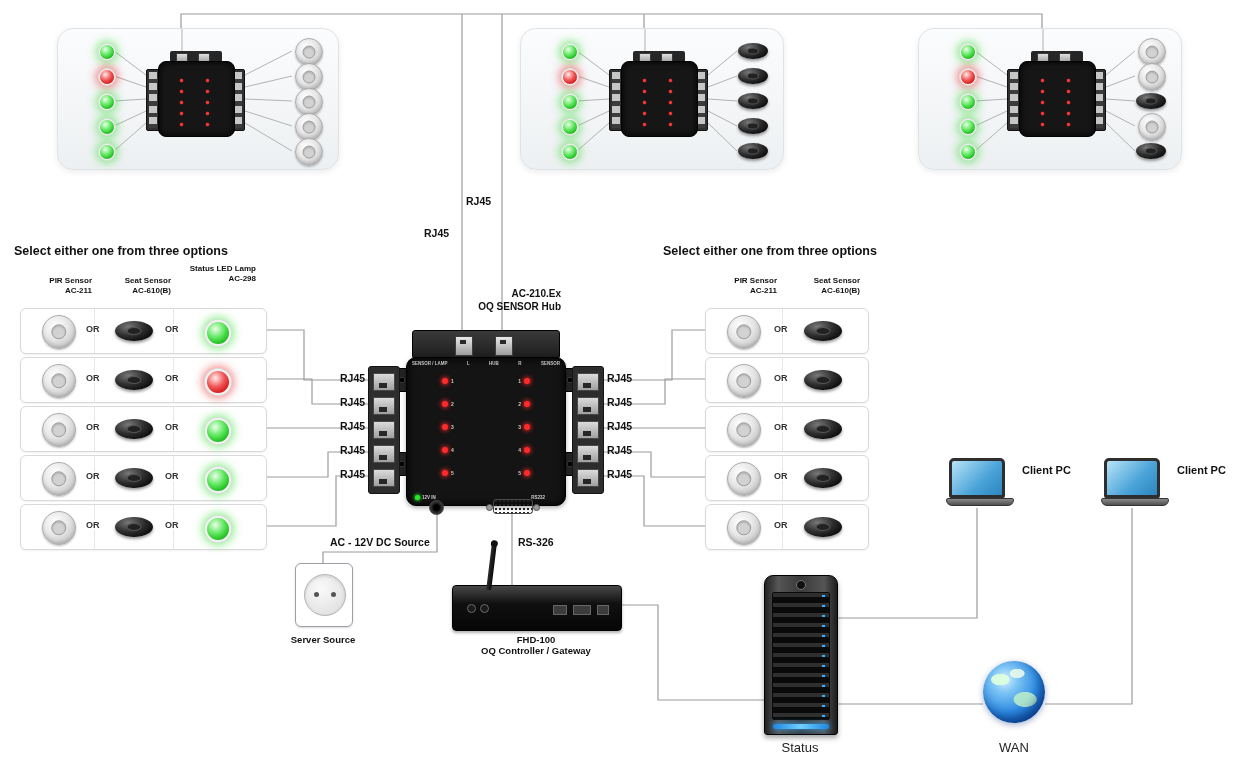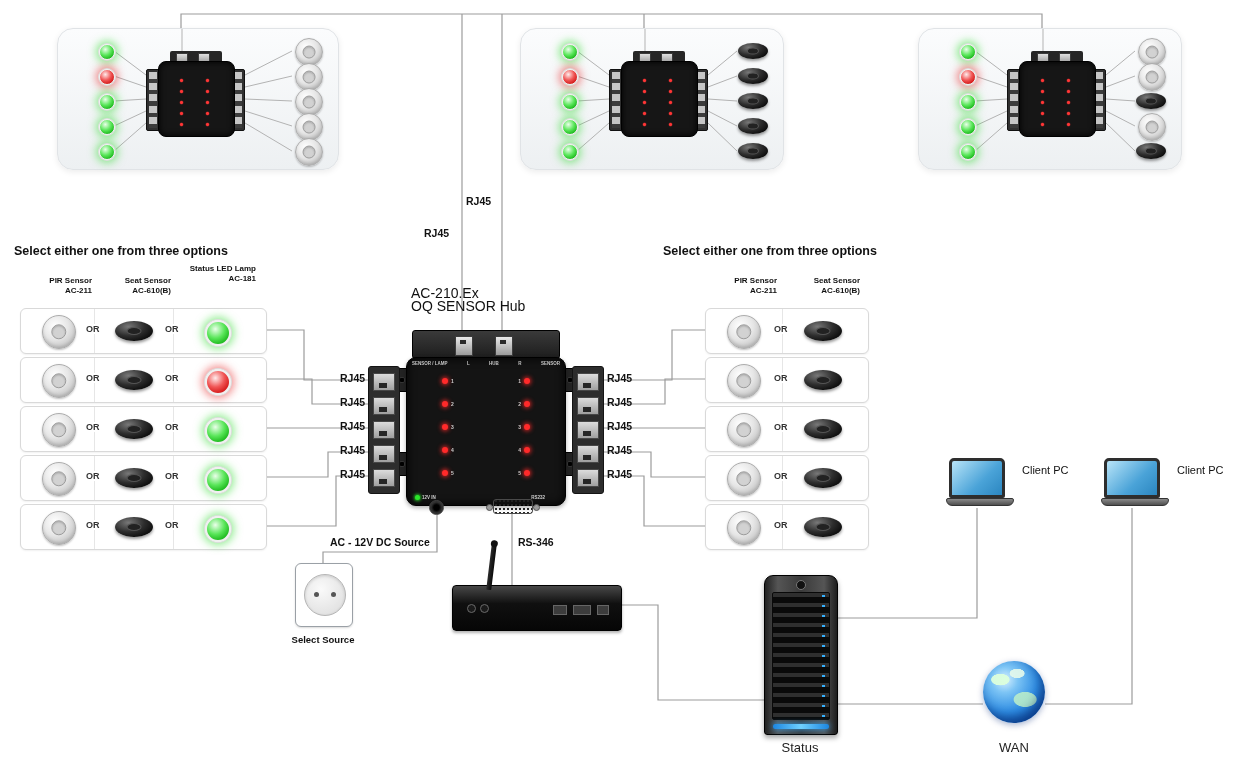--- a/index.html
+++ b/index.html
@@ -55,21 +55,21 @@
   .right .row-seat{left:98px;top:12px}
   .row-lamp{left:184px;top:11px}
 
   .group-title{position:absolute;font-size:12.5px;font-weight:bold;color:#111}
   .col-header{position:absolute;text-align:right;font-size:8px;font-weight:bold;line-height:10px;color:#111}
 
   
   .rj{position:absolute;font-size:10.5px;font-weight:bold;color:#111}
 
   
-  .hub-label{position:absolute;left:411px;top:287px;width:150px;text-align:left;font-size:14px;font-weight:normal;line-height:13px}
+  .hub-label{position:absolute;left:411px;top:287px;width:150px;text-align:right;font-size:10px;font-weight:bold;line-height:13px}
   .top-connector{position:absolute;left:412px;top:330px;width:146px;height:27px;background:linear-gradient(180deg,#3a3a3a,#1d1d1d);border:1px solid #000;border-radius:3px}
   .tjack{position:absolute;top:5px;width:16px;height:18px;background:linear-gradient(180deg,#e8e8e8,#9c9c9c);border:1px solid #3c3c3c}
   .tjack::after{content:"";position:absolute;left:4px;top:3px;width:6px;height:4px;background:#2a2a2a}
   .hub-body{position:absolute;left:406px;top:357px;width:158px;height:147px;background:#141414;border:1px solid #000;border-radius:10px;box-shadow:inset 0 0 10px #000,0 2px 4px rgba(0,0,0,.3)}
   .hub-portrow{position:absolute;left:5px;right:5px;top:3px;display:flex;justify-content:space-between;font-size:4.5px;font-weight:bold;color:#c4c4c4}
   .hub-leds{position:absolute;top:20px;display:flex;flex-direction:column;gap:17px}
   .hub-leds.col-l{left:35px}.hub-leds.col-r{right:35px}
   .ledrow{display:flex;align-items:center;gap:3px;height:6px}
   .hdot{width:6px;height:6px;border-radius:50%;background:#ff2a2a;box-shadow:0 0 4px 1px rgba(255,40,40,.8)}
   .hnum{font-size:5px;color:#cfcfcf;font-weight:bold}
@@ -112,21 +112,21 @@
     box-shadow:0 2px 6px rgba(0,40,120,.35), inset -4px -6px 10px rgba(0,20,80,.45)}
   .laptop{position:absolute;top:458px;width:68px}
   .lt-screen{box-sizing:border-box;margin-left:3px;width:56px;height:40px;background:linear-gradient(135deg,#b8e4f8,#4aa3d8 60%,#2b86c0);border:3px solid #2e2e2e;border-radius:5px 5px 2px 2px}
   .lt-base{box-sizing:border-box;width:68px;height:8px;background:linear-gradient(180deg,#8a8a8a,#4f4f4f);border:1px solid #333;border-radius:2px 2px 6px 6px}
 
   
   .caption{position:absolute;color:#111}
   .cap-sm{font-size:9.5px;font-weight:bold;text-align:center;line-height:11px}
   .cap-lg{font-size:13px;font-weight:normal;text-align:center;color:#222}
   .cap-conn{font-size:10.5px;font-weight:bold}
-  .cap-pc{font-size:11px;font-weight:normal}
+  .cap-pc{font-size:11px;font-weight:bold}
 </style>
 </head>
 <body>
 
 <div class="canvas">
 
   <svg id="wires" width="1235" height="767">
     <g>
 
       <polyline points="181,29 181,14 1042,14 1042,29"></polyline>
@@ -286,21 +286,21 @@
   <div class="col-header" style="left:22px;top:276px;width:70px">
     <div>PIR Sensor</div>
     <div>AC-211</div>
   </div>
   <div class="col-header" style="left:95px;top:276px;width:76px">
     <div>Seat Sensor</div>
     <div>AC-610(B)</div>
   </div>
   <div class="col-header" style="left:176px;top:264px;width:80px">
     <div>Status LED Lamp</div>
-    <div>AC-181</div>
+    <div>AC-298</div>
   </div>
   <div class="col-header" style="left:707px;top:276px;width:70px">
     <div>PIR Sensor</div>
     <div>AC-211</div>
   </div>
   <div class="col-header" style="left:784px;top:276px;width:76px">
     <div>Seat Sensor</div>
     <div>AC-610(B)</div>
   </div>
 
@@ -465,35 +465,39 @@
   </div>
   <div class="rj-strip" style="left:572px">
     <span class="jack" style="top:6px"></span>
     <span class="jack" style="top:30px"></span>
     <span class="jack" style="top:54px"></span>
     <span class="jack" style="top:78px"></span>
     <span class="jack" style="top:102px"></span>
   </div>
 
   <span class="caption cap-conn" style="left:330px;top:536px">AC - 12V DC Source</span>
-  <span class="caption cap-conn" style="left:518px;top:536px">RS-346</span>
+  <span class="caption cap-conn" style="left:518px;top:536px">RS-326</span>
 
   <div class="outlet">
     <div class="outlet-face"></div>
   </div>
-  <div class="caption cap-sm" style="left:285px;top:634px;width:76px">Select Source</div>
+  <div class="caption cap-sm" style="left:285px;top:634px;width:76px">Server Source</div>
 
   <div class="fhd">
     <div class="antenna"></div>
     <span class="fhd-btn" style="left:14px"></span>
     <span class="fhd-btn" style="left:27px"></span>
     <span class="fhd-port" style="left:100px;width:12px"></span>
     <span class="fhd-port" style="left:120px;width:16px"></span>
     <span class="fhd-port" style="left:144px;width:10px"></span>
   </div>
+  <div class="caption cap-sm" style="left:446px;top:634px;width:180px">
+    <div>FHD-100</div>
+    <div>OQ Controller / Gateway</div>
+  </div>
 
   <div class="server">
     <span class="srv-power"></span>
     <div class="srv-slots"></div>
     <div class="srv-glow"></div>
   </div>
   <div class="caption cap-lg" style="left:764px;top:740px;width:72px">Status</div>
 
   <div class="globe"></div>
   <div class="caption cap-lg" style="left:983px;top:740px;width:62px">WAN</div>

